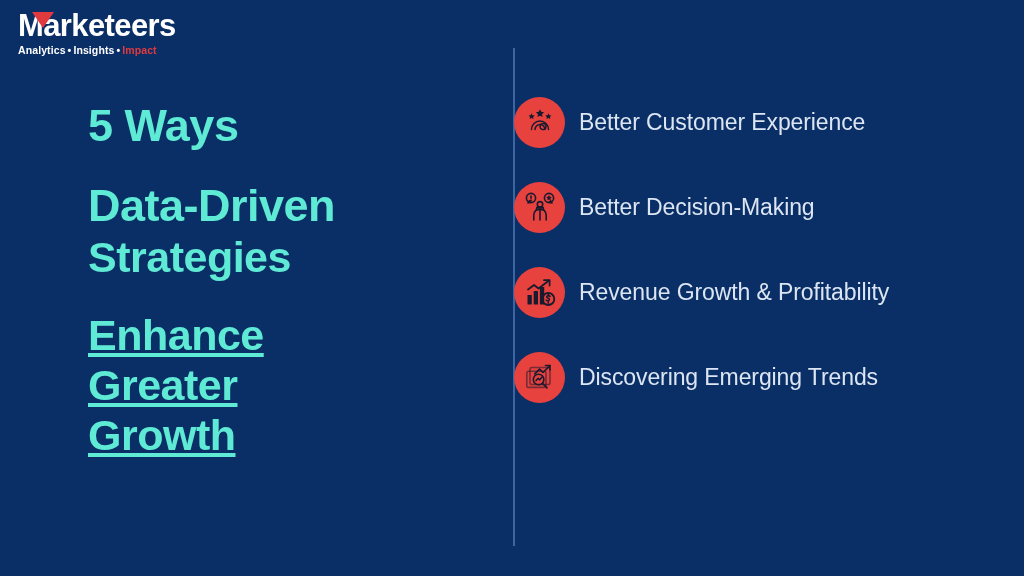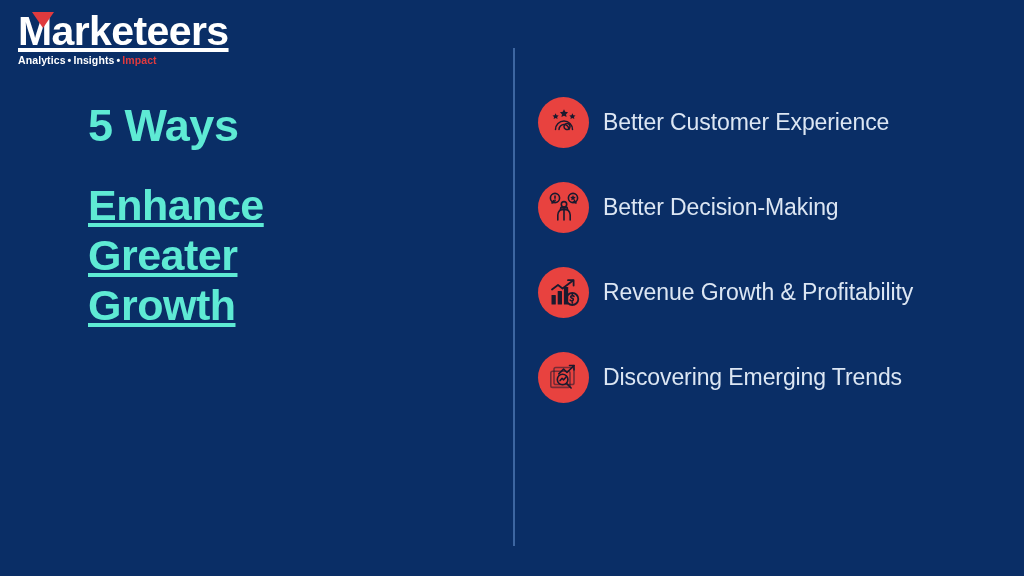--- a/index.html
+++ b/index.html
@@ -19,27 +19,26 @@
 
   
   .logo {
     position:absolute;
     left:16px; top:10px;
     width:200px;
   }
   .logo-word {
     position:relative;
     font-family:"Liberation Sans", sans-serif;
-    font-size:41px;
+    font-size:31px;
     font-weight:bold;
     letter-spacing:-0.6px;
     color:#ffffff;
     line-height:1.05;
     padding-left:2px;
-    text-decoration:underline;
   }
   .logo-tri {
     position:absolute;
     left:16px; top:2px;
     width:0; height:0;
     border-left:11px solid transparent;
     border-right:11px solid transparent;
     border-top:16px solid #e03a3e;
     z-index:3;
   }
@@ -79,21 +78,21 @@
   .h-line {
     font-size:45px;
     line-height:52px;
     white-space:nowrap;
   }
   .h-small { font-size:43px; line-height:50px; }
 
   
   .list {
     position:absolute;
-    left:538px; top:96px;
+    left:514px; top:96px;
     width:470px;
     text-align:center;
   }
   .row {
     display:flex;
     align-items:center;
     height:52px;
     margin-bottom:33px;
   }
   .row:last-child { margin-bottom:0; }
@@ -135,20 +134,24 @@
   </div>
 
   <div class="divider"></div>
 
   <div class="headline">
 
     <div class="h-block">
       <div class="h-line">5 Ways</div>
     </div>
 
+    <div class="h-block">
+      <div class="h-line">Data-Driven</div>
+      <div class="h-line h-small">Strategies</div>
+    </div>
 
     <div class="h-block">
       <div class="h-line h-small">Enhance</div>
       <div class="h-line h-small">Greater</div>
       <div class="h-line h-small">Growth</div>
     </div>
 
   </div>
 
   <div class="list">

